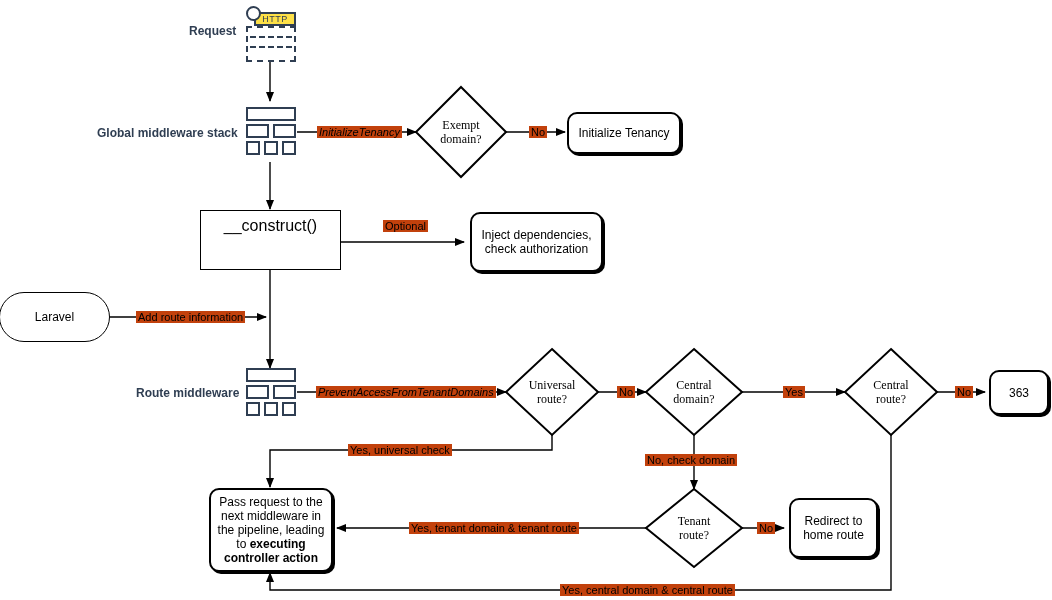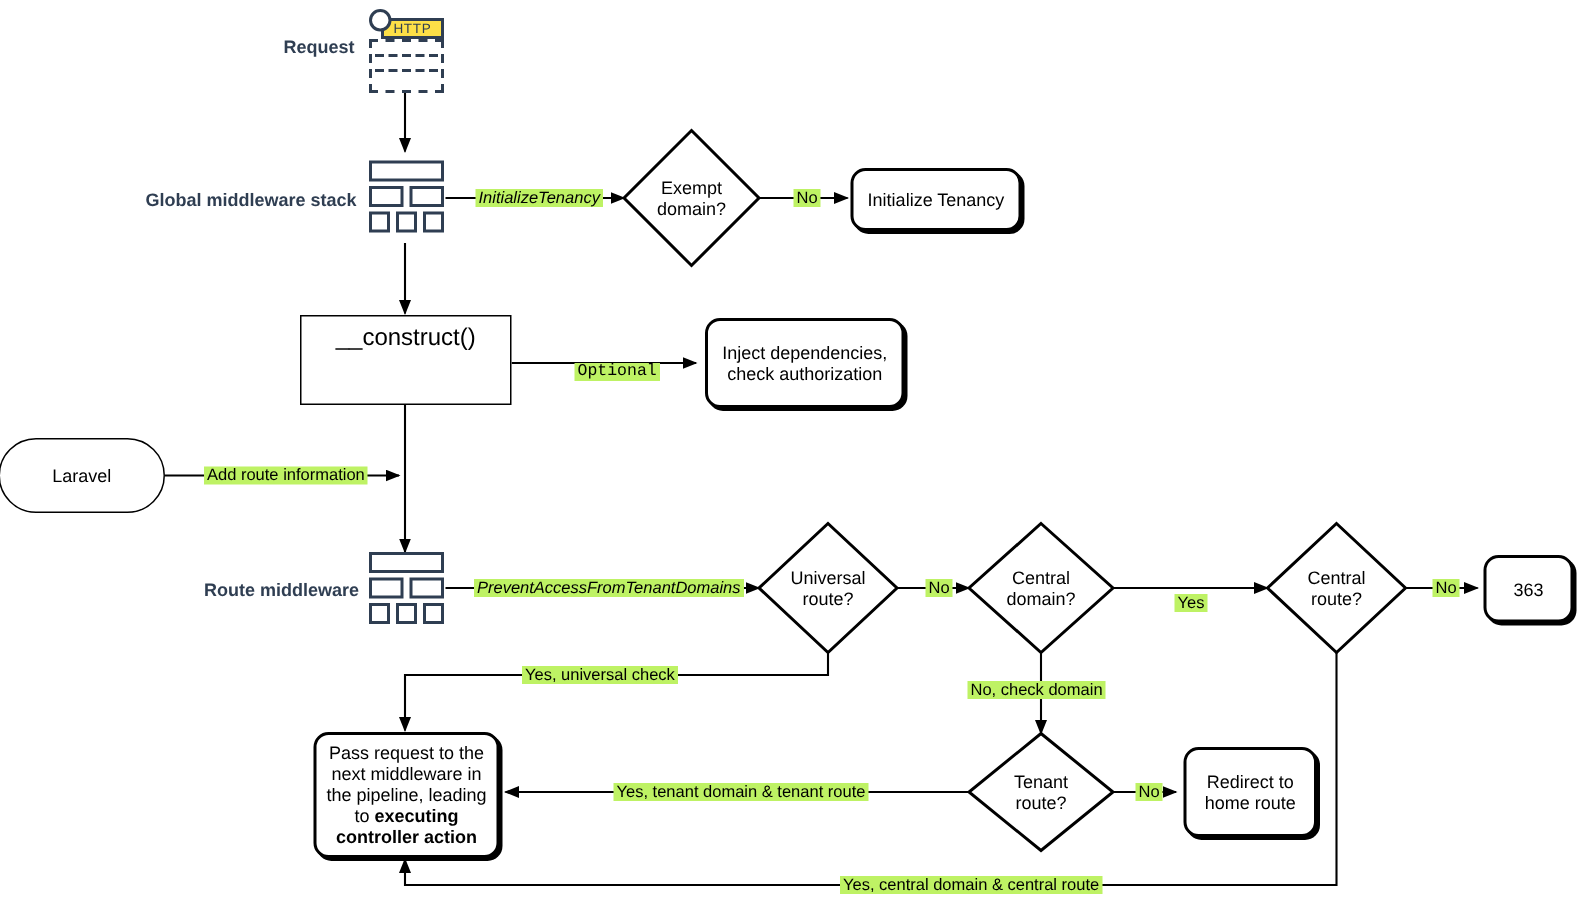--- a/index.html
+++ b/index.html
@@ -77,20 +77,21 @@
     top: 0;
     width: 100%;
     height: 100%;
     display: flex;
     align-items: center;
     justify-content: center;
     text-align: center;
     font-size: 12px;
     line-height: 14px;
     color: #000000;
+    font-family: Liberation Serif, serif;
   }
   
   .stack-icon {
     position: absolute;
   }
   .stack-icon .bx {
     position: absolute;
     border: 2px solid #2F3E52;
     background: #ffffff;
     box-sizing: border-box;
@@ -134,21 +135,21 @@
     font-weight: bold;
     font-size: 12px;
     color: #2F3E52;
     white-space: nowrap;
   }
   
   .edge-label {
     position: absolute;
     font-size: 11px;
     color: #000000;
-    background: #bef264;
+    background: #c2410c;
     white-space: nowrap;
     padding: 0 2px;
     line-height: 12px;
   }
   .edge-label.ital {
     font-style: italic;
   }
   .b { font-weight: bold; }
 </style>
 </head>
@@ -320,25 +321,25 @@
       <div>the pipeline, leading</div>
       <div>
         <span>to </span><span class="b">executing</span>
       </div>
       <div class="b">controller action</div>
     </div>
   </div>
 
   <div class="edge-label ital" style="left:317px; top:126px;">InitializeTenancy</div>
   <div class="edge-label" style="left:529px; top:126px;">No</div>
-  <div class="edge-label" style="left:383px; top:242px;font-family:Liberation Mono, monospace;">Optional</div>
+  <div class="edge-label" style="left:383px; top:220px;">Optional</div>
   <div class="edge-label" style="left:136px; top:311px;">Add route information</div>
   <div class="edge-label ital" style="left:316px; top:386px;">PreventAccessFromTenantDomains</div>
   <div class="edge-label" style="left:617px; top:386px;">No</div>
-  <div class="edge-label" style="left:783px; top:396px;">Yes</div>
+  <div class="edge-label" style="left:783px; top:386px;">Yes</div>
   <div class="edge-label" style="left:955px; top:386px;">No</div>
   <div class="edge-label" style="left:348px; top:444px;">Yes, universal check</div>
   <div class="edge-label" style="left:645px; top:454px;">No, check domain</div>
   <div class="edge-label" style="left:757px; top:522px;">No</div>
   <div class="edge-label" style="left:409px; top:522px;">Yes, tenant domain &amp; tenant route</div>
   <div class="edge-label" style="left:560px; top:584px;">Yes, central domain &amp; central route</div>
 
 </div>
 
 </body></html>

